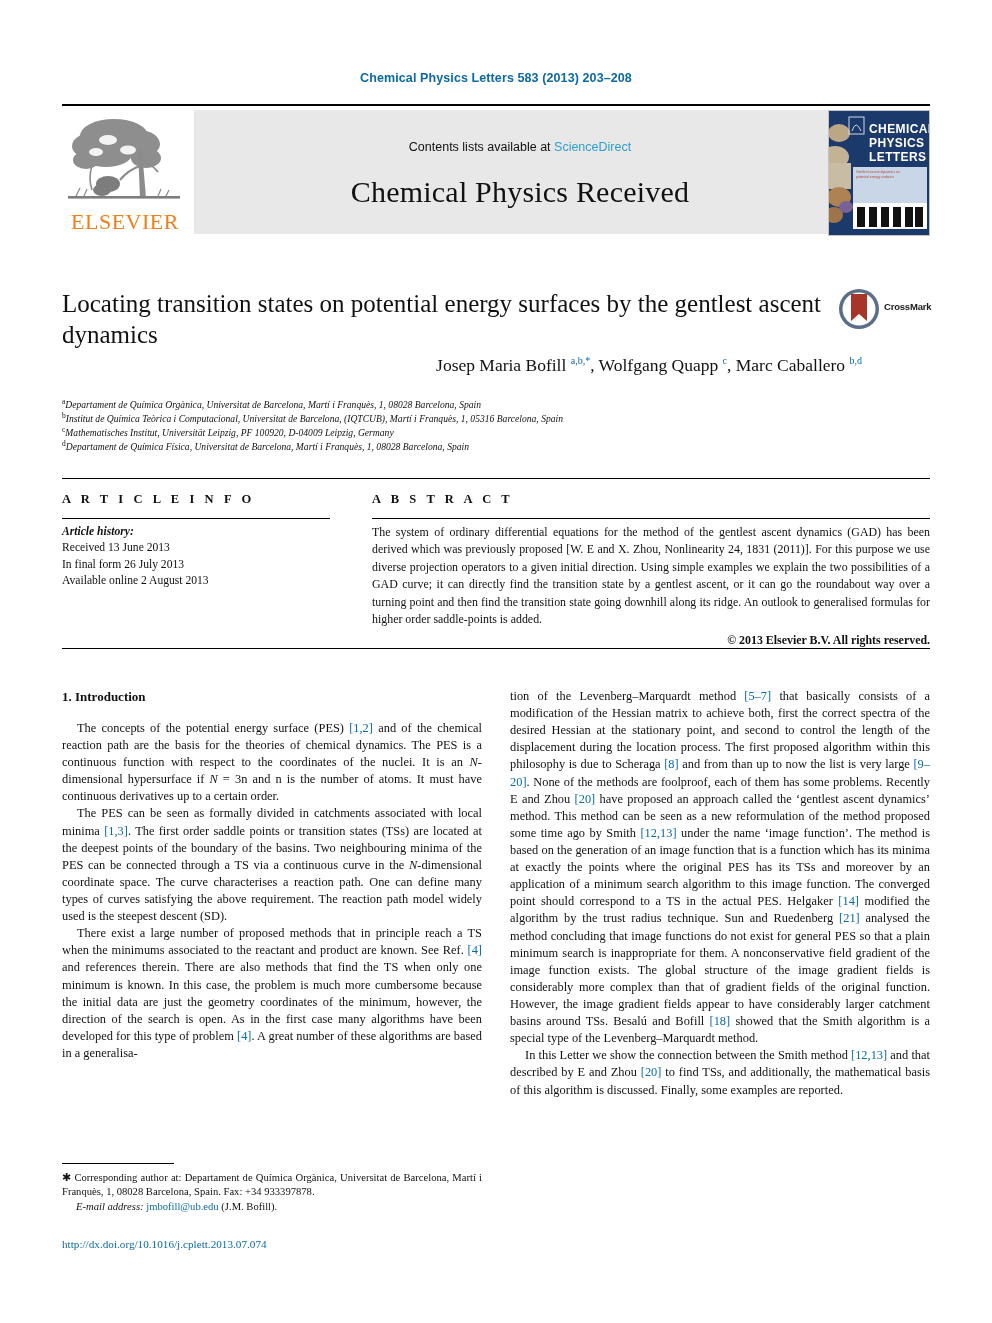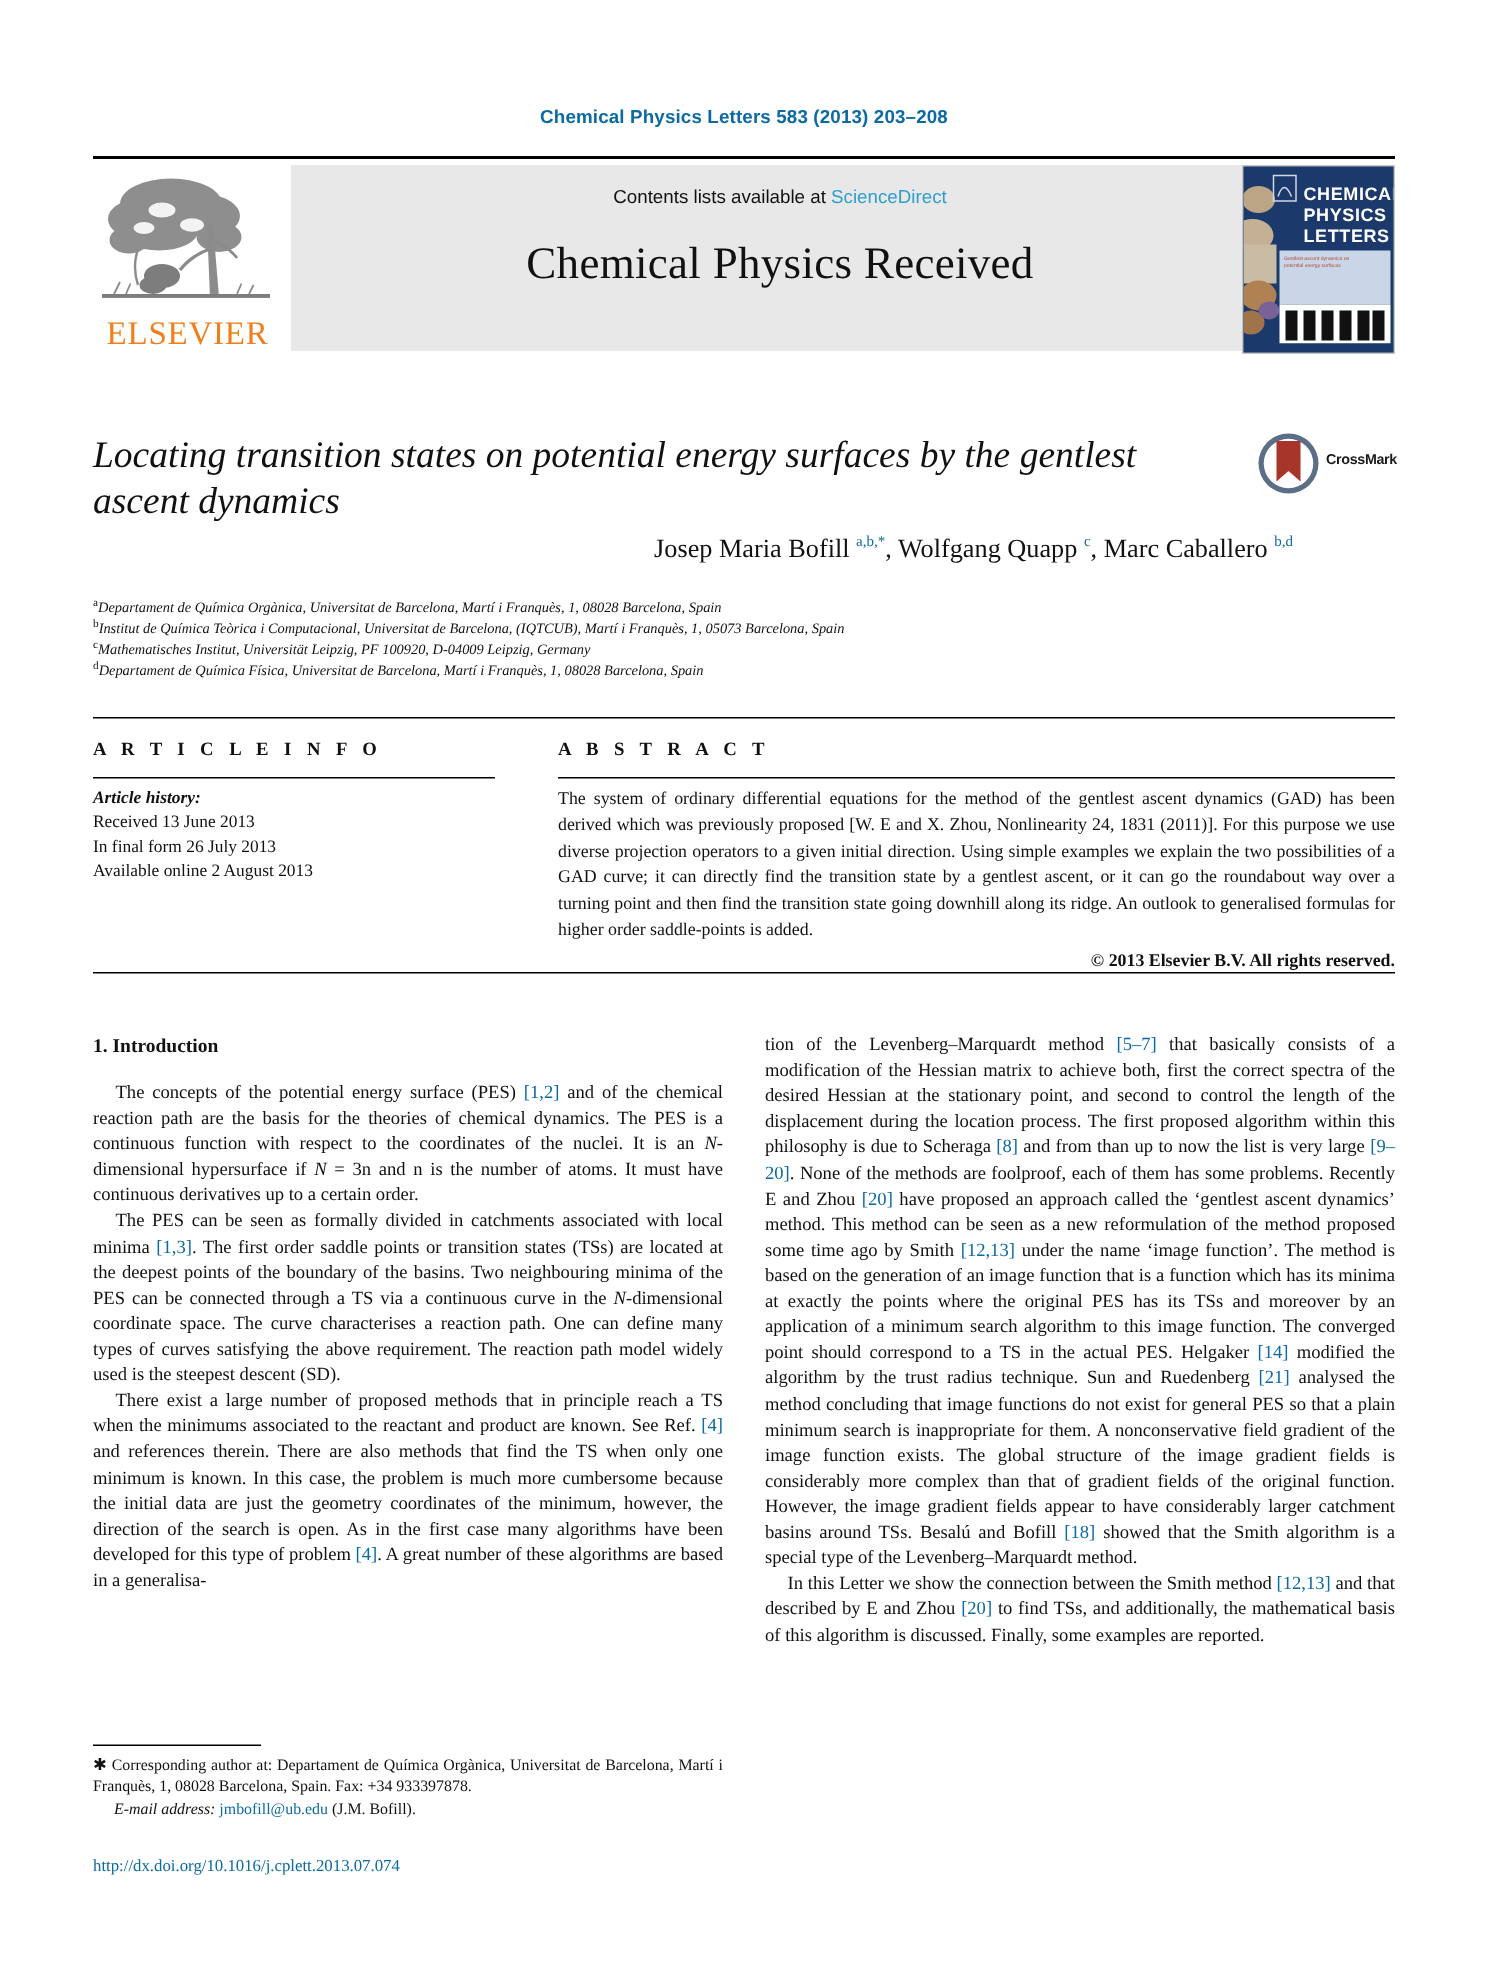--- a/index.html
+++ b/index.html
@@ -66,21 +66,21 @@
   .journal-band {
     position: absolute;
     left: 132px;
     top: 4px;
     width: 652px;
     height: 124px;
     background: #e8e8e8;
     text-align: center;
   }
   .contents-line {
-    margin-top: 14px;
+    margin-top: 30px;
     font-family: "Liberation Sans", sans-serif;
     font-size: 12.5px;
     color: #111;
   }
   .contents-line .sd {
     color: #2f9fd0;
   }
   .journal-title {
     margin-top: 21px;
     font-family: "Liberation Serif", serif;
@@ -105,21 +105,20 @@
     background: #1b3a6b;
     overflow: hidden;
   }
 
   
   .title-block {
     position: absolute;
     left: 62px;
     top: 288px;
     width: 760px;
-    font-style: italic;
   }
   .paper-title {
     font-family: "Liberation Serif", serif;
     font-size: 25px;
     line-height: 1.25;
     color: #111;
     margin: 0;
     font-weight: normal;
   }
   .crossmark {
@@ -403,21 +402,21 @@
       <circle cx="21" cy="21" r="20" fill="#5b6e86"></circle>
       <circle cx="21" cy="21" r="16.5" fill="#ffffff"></circle>
       <path d="M13 6 h16 v27 l-8 -7 l-8 7 Z" fill="#a8352a"></path>
     </svg>
     <div class="crossmark-label">CrossMark</div>
   </div>
 
   <div class="authors">Josep Maria Bofill <sup>a,b,*</sup>, Wolfgang Quapp <sup>c</sup>, Marc Caballero <sup>b,d</sup></div>
 
   <div class="affil a1"><sup>a</sup><span>Departament de Química Orgànica, Universitat de Barcelona, Martí i Franquès, 1, 08028 Barcelona, Spain</span></div>
-  <div class="affil a2"><sup>b</sup><span>Institut de Química Teòrica i Computacional, Universitat de Barcelona, (IQTCUB), Martí i Franquès, 1, 05073 Barcelona, Spain</span></div>
+  <div class="affil a2"><sup>b</sup><span>Institut de Química Teòrica i Computacional, Universitat de Barcelona, (IQTCUB), Martí i Franquès, 1, 05316 Barcelona, Spain</span></div>
   <div class="affil a3"><sup>c</sup><span>Mathematisches Institut, Universität Leipzig, PF 100920, D-04009 Leipzig, Germany</span></div>
   <div class="affil a4"><sup>d</sup><span>Departament de Química Física, Universitat de Barcelona, Martí i Franquès, 1, 08028 Barcelona, Spain</span></div>
 
   <div class="rule-top"></div>
   <div class="sec-head info">A R T I C L E   I N F O</div>
   <div class="sec-head abs">A B S T R A C T</div>
   <div class="rule-info"></div>
   <div class="rule-abs"></div>
 
   <div class="article-history">

